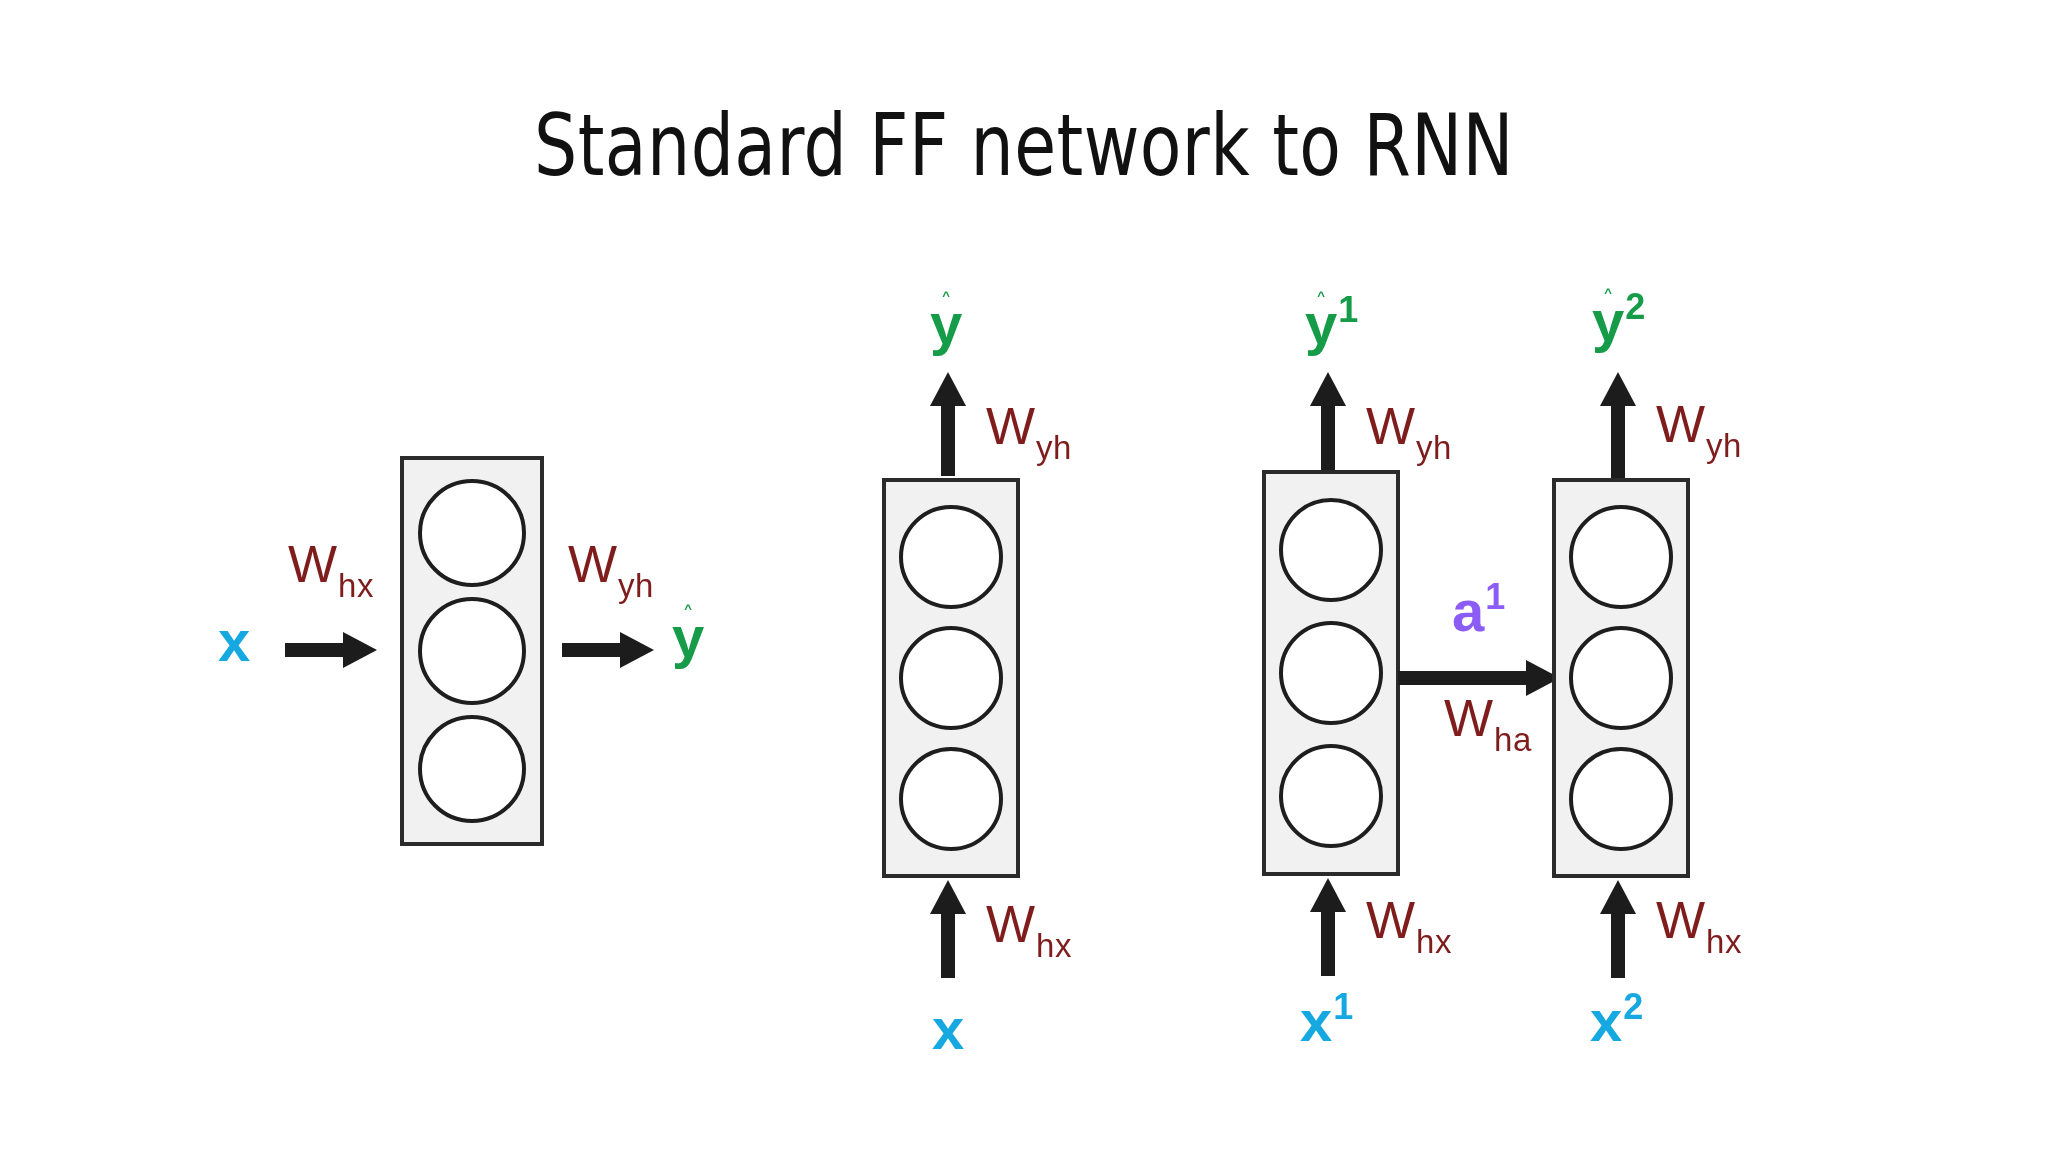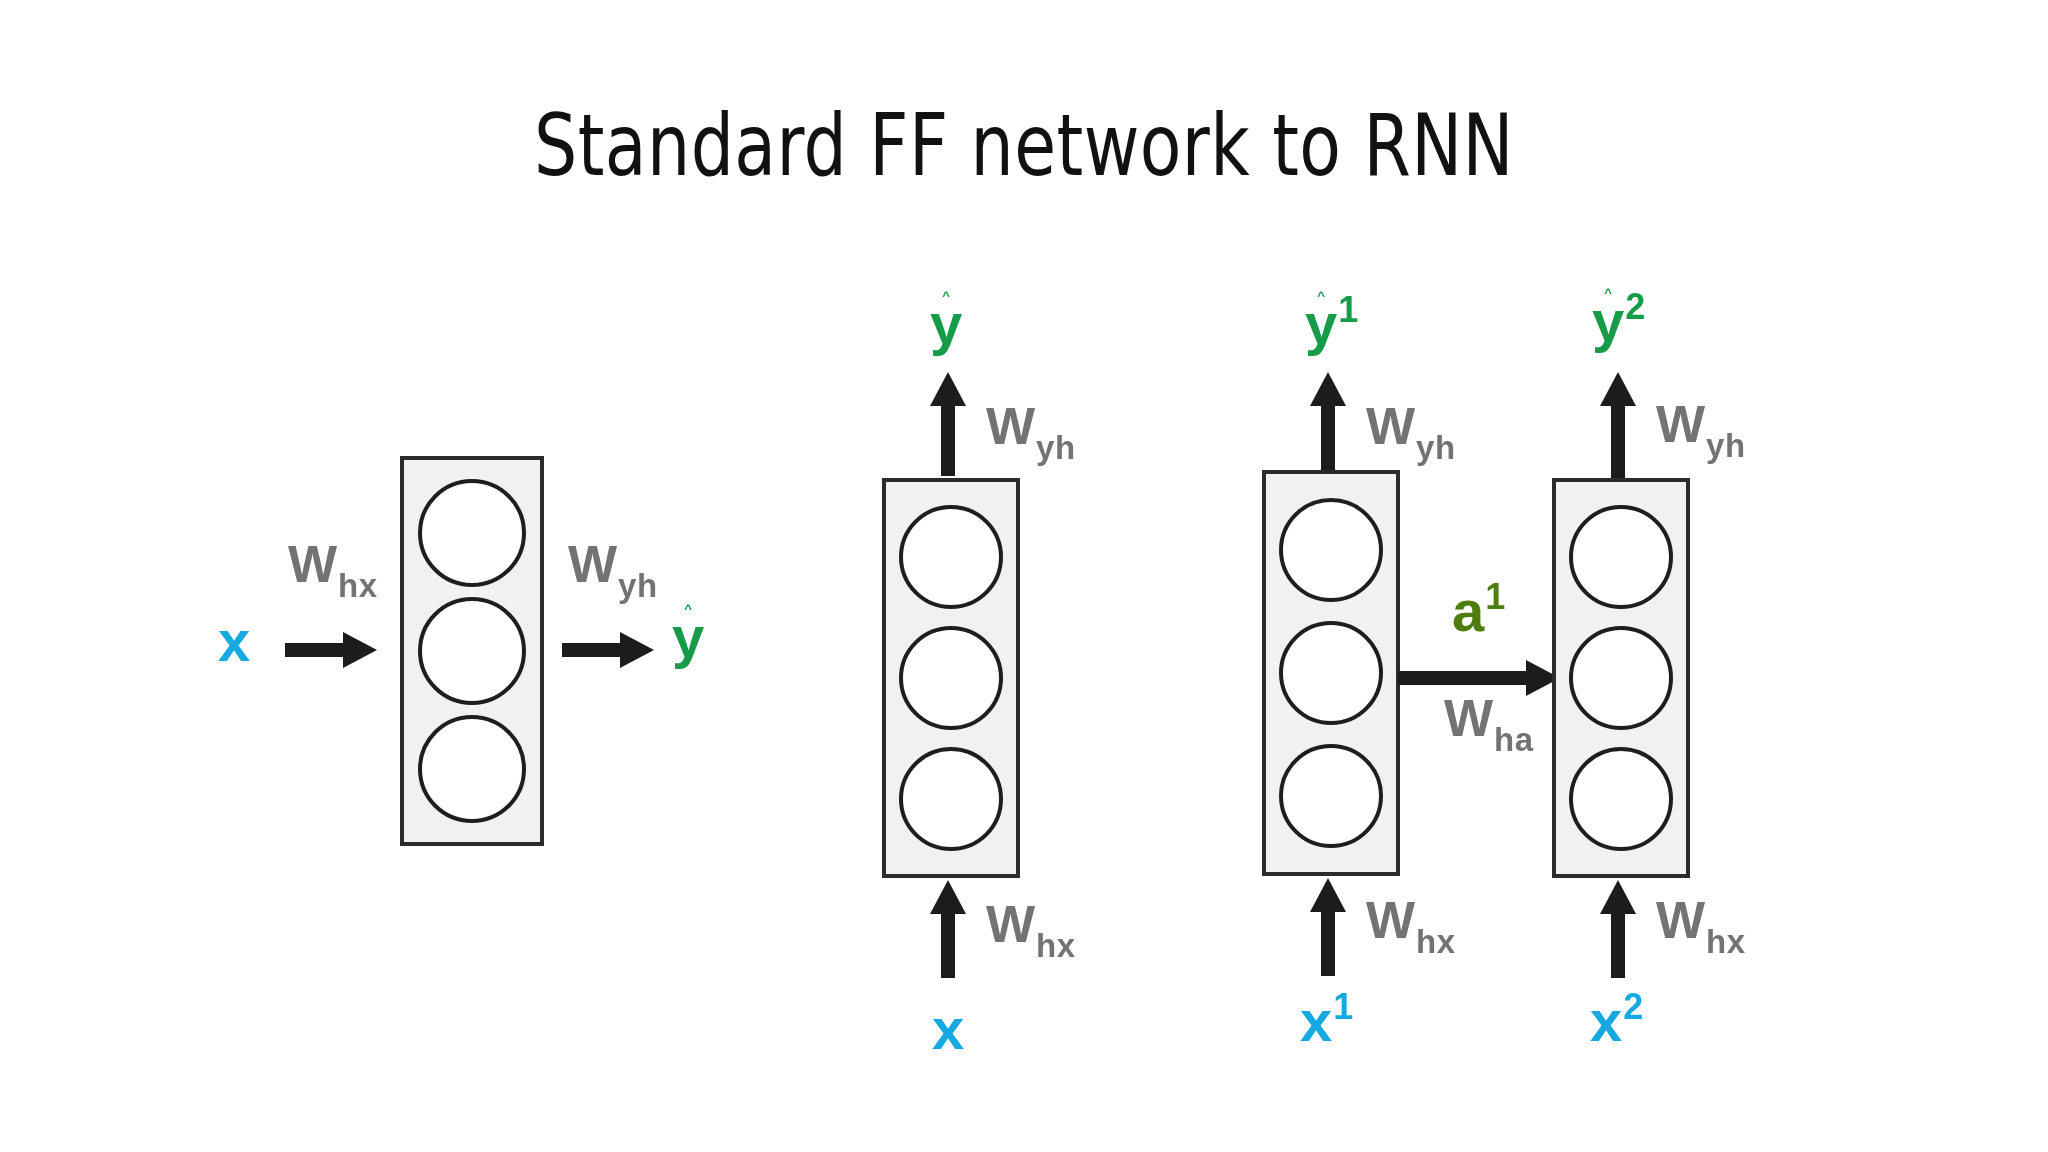--- a/index.html
+++ b/index.html
@@ -104,22 +104,22 @@
     height: 0;
     border-left: 18px solid transparent;
     border-right: 18px solid transparent;
     border-bottom: 34px solid #1c1c1c;
   }
 
   
   .wlabel {
     position: absolute;
     font-family: "Liberation Sans", sans-serif;
-    font-weight: 700;
-    color: #737373;
+    font-weight: 400;
+    color: #7f1d1d;
     white-space: nowrap;
     line-height: 1;
   }
   .wlabel .w-main { font-size: 52px; }
   .wlabel .w-sub {
     font-size: 33px;
     vertical-align: baseline;
     position: relative;
     top: 15px;
     left: 1px;
@@ -135,21 +135,21 @@
   }
   .var .v-main { font-size: 58px; }
   .var .v-sup {
     font-size: 36px;
     position: relative;
     top: -22px;
     left: 1px;
   }
   .var.input  { color: #16a8e0; }
   .var.output { color: #169b48; }
-  .var.act    { color: #4d7c0f; }
+  .var.act    { color: #8b5cf6; }
 
   
   .hatwrap {
     position: relative;
     display: inline-block;
   }
   .hatwrap .hat {
     position: absolute;
     left: 50%;
     top: -0.46em;

